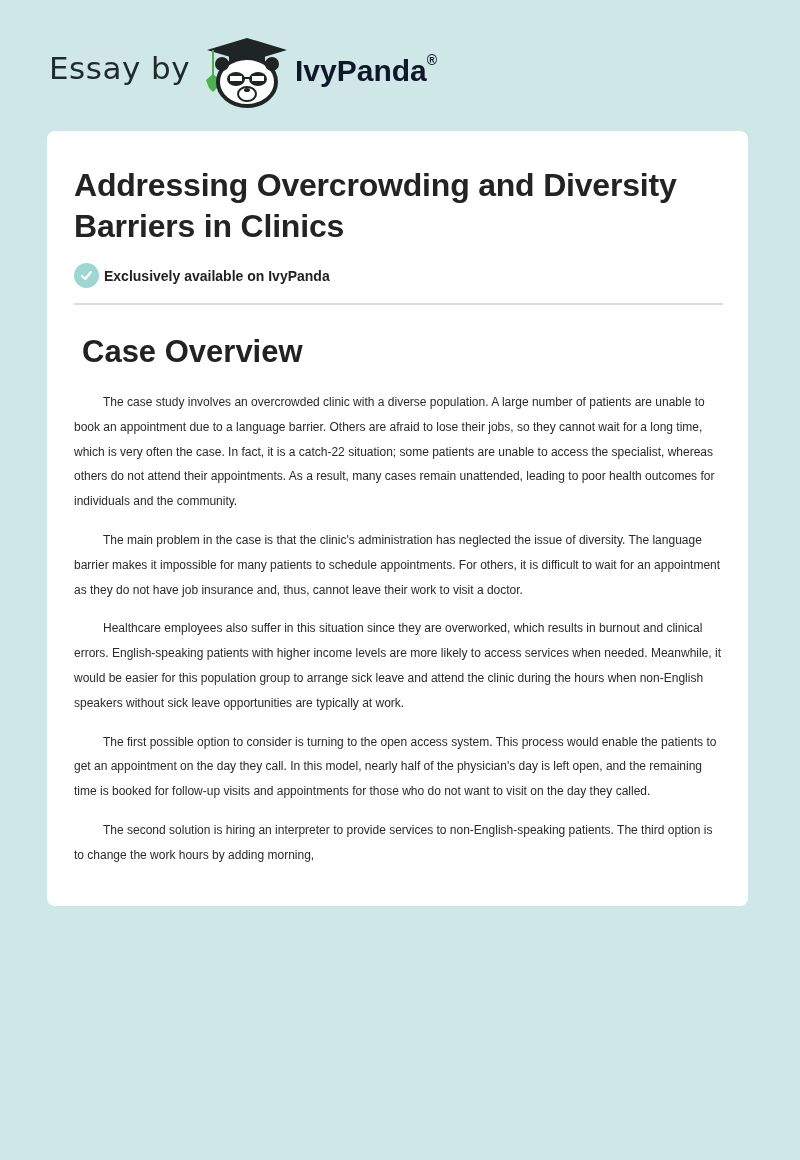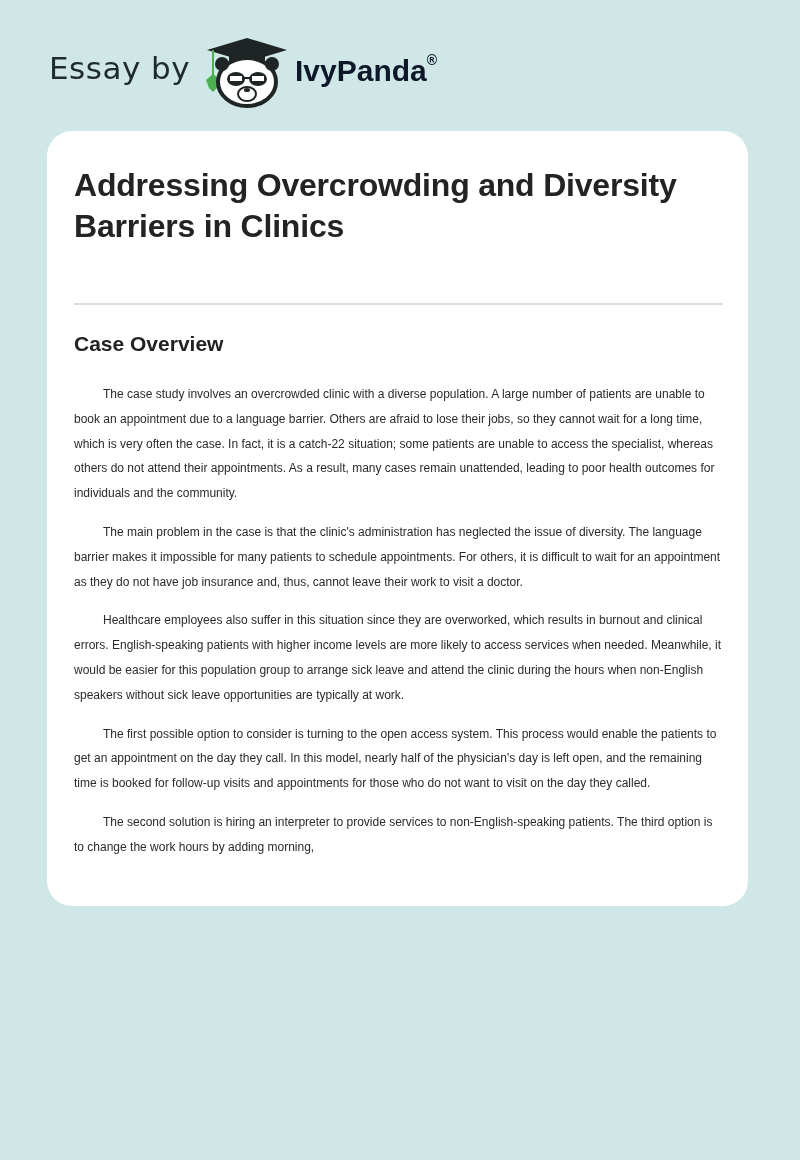--- a/index.html
+++ b/index.html
@@ -22,41 +22,41 @@
     position: absolute; left: 203px; top: 36px; width: 88px; height: 72px;
   }
   .brand-name {
     position: absolute; left: 295px; top: 54px;
     font-family: Liberation Sans, sans-serif;
     font-weight: bold; font-size: 30px; color: #0f172a;
   }
   .brand-name sup { font-size: 14px; font-weight: bold; vertical-align: top; position: relative; top: -2px; }
   .card {
     position: absolute; left: 47px; top: 131px; width: 701px; height: 775px;
-    background: #ffffff; border-radius: 25px; overflow: hidden;
+    background: #ffffff; border-radius: 8px; overflow: hidden;
   }
   .title {
     position: absolute; left: 27px; top: 34px; width: 660px;
     font-size: 32px; font-weight: bold; line-height: 41px; color: #232323;
     margin: 0; letter-spacing: -0.2px;
   }
   .badge {
     position: absolute; left: 27px; top: 132px; display: flex; align-items: center;
   }
   .badge-icon {
     width: 25px; height: 25px; border-radius: 50%; background: #9ed6d2;
     display: flex; align-items: center; justify-content: center; margin-right: 5px;
   }
   .badge-text { font-size: 14px; font-weight: bold; color: #222; }
   .divider {
     position: absolute; left: 27px; top: 172px; width: 649px; height: 2px; background: #dcdcdc;
   }
   .content { position: absolute; left: 27px; top: 193px; width: 650px; }
   h2 {
-    margin: 0; font-size: 21px; font-weight: bold; color: #222; line-height: 40px;
+    margin: 8px; font-size: 31px; font-weight: bold; color: #222; line-height: 40px;
   }
   p {
     margin: 0 0 14px 0; font-size: 12px; line-height: 24.8px; color: #2a2a2a;
     text-indent: 29px;
   }
   .h2-1 { margin-bottom: 18px; }
   .h2-2 { margin-top: 2px; margin-bottom: 16px; }
 </style>
 </head>
 <body>
@@ -85,20 +85,28 @@
       <ellipse cx="44" cy="58" rx="9" ry="7" fill="#ffffff" stroke="#1f2424" stroke-width="2"></ellipse>
       <ellipse cx="44" cy="54" rx="3" ry="2" fill="#1f2424"></ellipse>
     </svg>
   </span>
   <span class="brand-name"><span>IvyPanda</span><sup>®</sup></span>
 </div>
 
 <div class="card">
   <h1 class="title">Addressing Overcrowding and Diversity Barriers in Clinics</h1>
 
+  <div class="badge">
+    <span class="badge-icon">
+      <svg width="13" height="13" viewBox="0 0 13 13">
+        <polyline points="2,7 5.2,10 11,3" fill="none" stroke="#ffffff" stroke-width="2.2" stroke-linecap="round" stroke-linejoin="round"></polyline>
+      </svg>
+    </span>
+    <span class="badge-text">Exclusively available on IvyPanda</span>
+  </div>
 
   <div class="divider"></div>
 
   <div class="content">
     <h2 class="h2-1">Case Overview</h2>
     <p>The case study involves an overcrowded clinic with a diverse population. A large number of patients are unable to book an appointment due to a language barrier. Others are afraid to lose their jobs, so they cannot wait for a long time, which is very often the case. In fact, it is a catch-22 situation; some patients are unable to access the specialist, whereas others do not attend their appointments. As a result, many cases remain unattended, leading to poor health outcomes for individuals and the community.</p>
     <p>The main problem in the case is that the clinic's administration has neglected the issue of diversity. The language barrier makes it impossible for many patients to schedule appointments. For others, it is difficult to wait for an appointment as they do not have job insurance and, thus, cannot leave their work to visit a doctor.</p>
     <p>Healthcare employees also suffer in this situation since they are overworked, which results in burnout and clinical errors. English-speaking patients with higher income levels are more likely to access services when needed. Meanwhile, it would be easier for this population group to arrange sick leave and attend the clinic during the hours when non-English speakers without sick leave opportunities are typically at work.</p>
 
     <p>The first possible option to consider is turning to the open access system. This process would enable the patients to get an appointment on the day they call. In this model, nearly half of the physician's day is left open, and the remaining time is booked for follow-up visits and appointments for those who do not want to visit on the day they called.</p>

